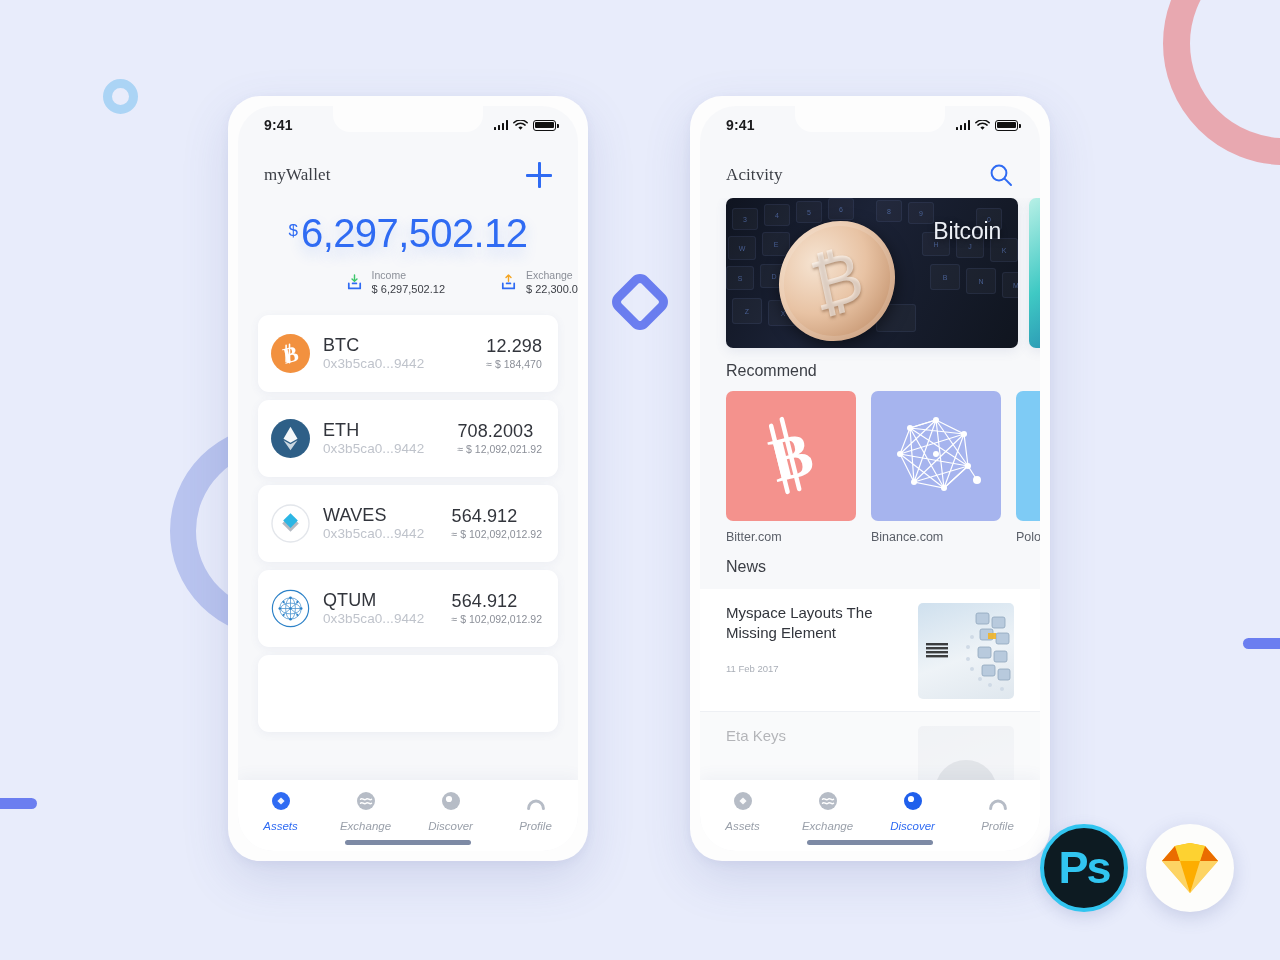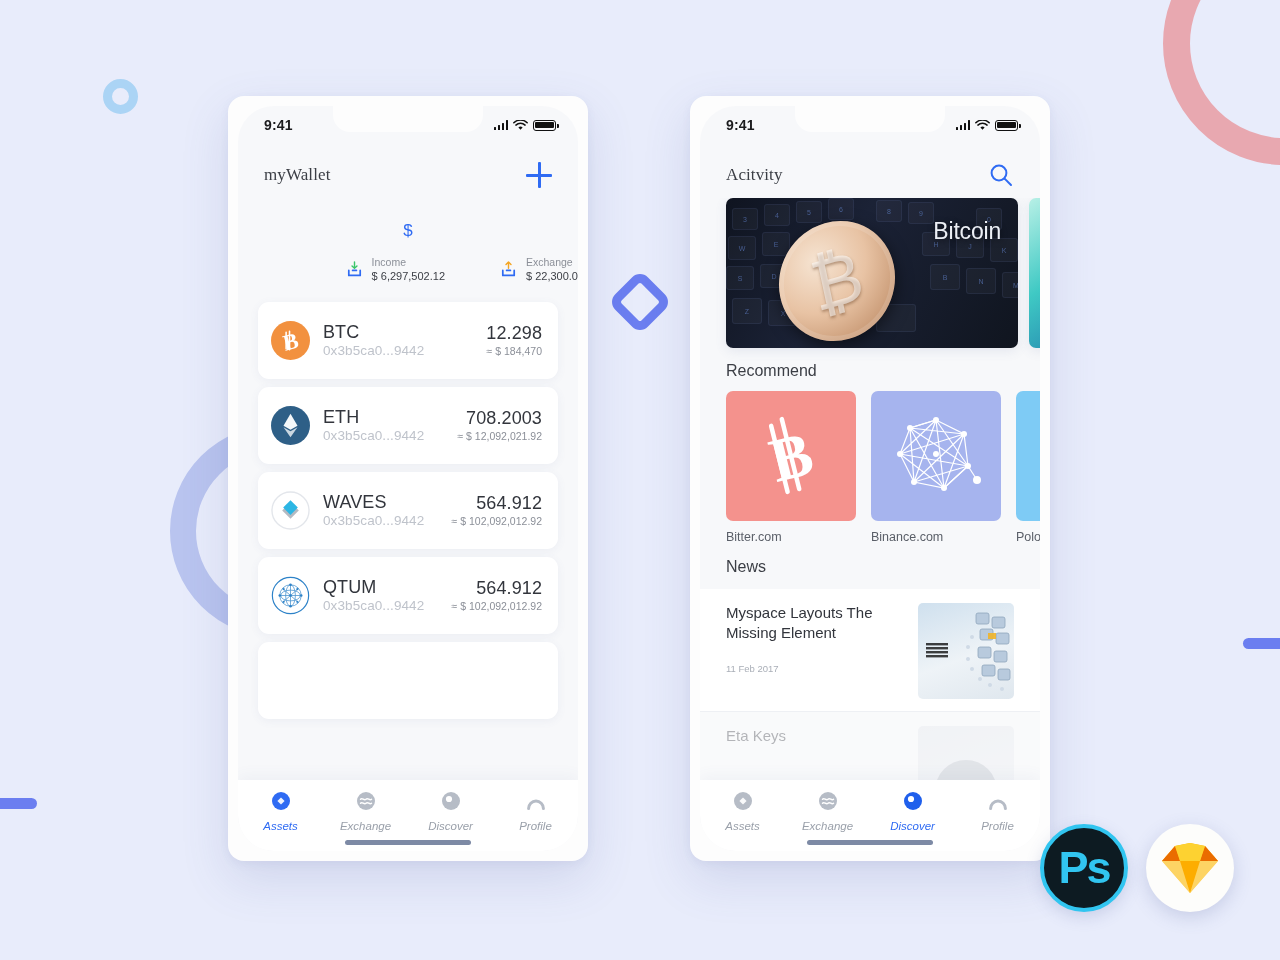--- a/index.html
+++ b/index.html
@@ -42,21 +42,21 @@
   .deco-bar-right {
     position: absolute; left: 1243px; top: 638px;
     width: 61px; height: 11px; border-radius: 6px;
     background: #6b7ef0;
   }
 
   
   .phone {
     position: absolute;
     background: #fdfdfd;
-    border-radius: 16px;
+    border-radius: 32px;
     box-shadow: 0 18px 48px rgba(80,95,160,0.16), 0 3px 10px rgba(80,95,160,0.07);
     overflow: hidden;
   }
   .phone-1 { left: 228px; top: 96px; width: 360px; height: 765px; }
   .phone-2 { left: 690px; top: 96px; width: 360px; height: 765px; }
 
   .screen {
     position: absolute; inset: 10px 10px 10px 10px;
     border-radius: 36px;
     background: #f7f8fa;
@@ -143,21 +143,21 @@
     height: 77px;
     margin-bottom: 8px;
     display: flex; align-items: center;
     padding: 0 16px 0 13px;
     cursor: pointer;
   }
   .coin-ico { width: 39px; height: 39px; flex: 0 0 39px; margin-right: 13px; }
   .coin-mid { flex: 1 1 auto; min-width: 0; }
   .coin-sym { font-size: 18px; color: #32353c; line-height: 1.16; letter-spacing: 0.1px; }
   .coin-addr { font-size: 13.5px; color: #bfc3cb; line-height: 1.2; letter-spacing: 0.1px; }
-  .coin-right { text-align: right; flex: 0 0 auto; }
+  .coin-right { flex: 0 0 auto; }
   .coin-amt { font-size: 18px; color: #32353c; line-height: 1.16; letter-spacing: 0.1px; }
   .coin-fiat { font-size: 10.5px; color: #8b8f98; line-height: 1.35; }
 
   
   .tabbar {
     flex: 0 0 auto;
     background: #fff;
     padding: 10px 0 4px 0;
     box-shadow: 0 -4px 14px rgba(90,105,160,0.06);
     position: relative; z-index: 10;
@@ -304,20 +304,21 @@
     </div>
 
     <div class="appbar">
       <div class="appbar-title">myWallet</div>
       <div class="plus-btn"></div>
     </div>
 
     <div class="balance-wrap">
       <div class="balance-row">
         <div class="balance-cur">$</div>
+        <div class="balance-amt">6,297,502.12</div>
       </div>
 
       <div class="inex">
         <div class="inex-item">
           <svg class="inex-ico" viewBox="0 0 20 20">
             <path d="M10 2v6" stroke="#3cc66a" stroke-width="1.5" stroke-linecap="round"></path>
             <path d="M7.4 6.2 10 8.8l2.6-2.6" stroke="#3cc66a" stroke-width="1.5" fill="none" stroke-linecap="round" stroke-linejoin="round"></path>
             <path d="M4 11v5.2h12V11" stroke="#2f6bf3" stroke-width="1.8" fill="none" stroke-linecap="round" stroke-linejoin="round"></path>
             <path d="M8 11h4" stroke="#2f6bf3" stroke-width="1.8" stroke-linecap="round"></path>
           </svg>

